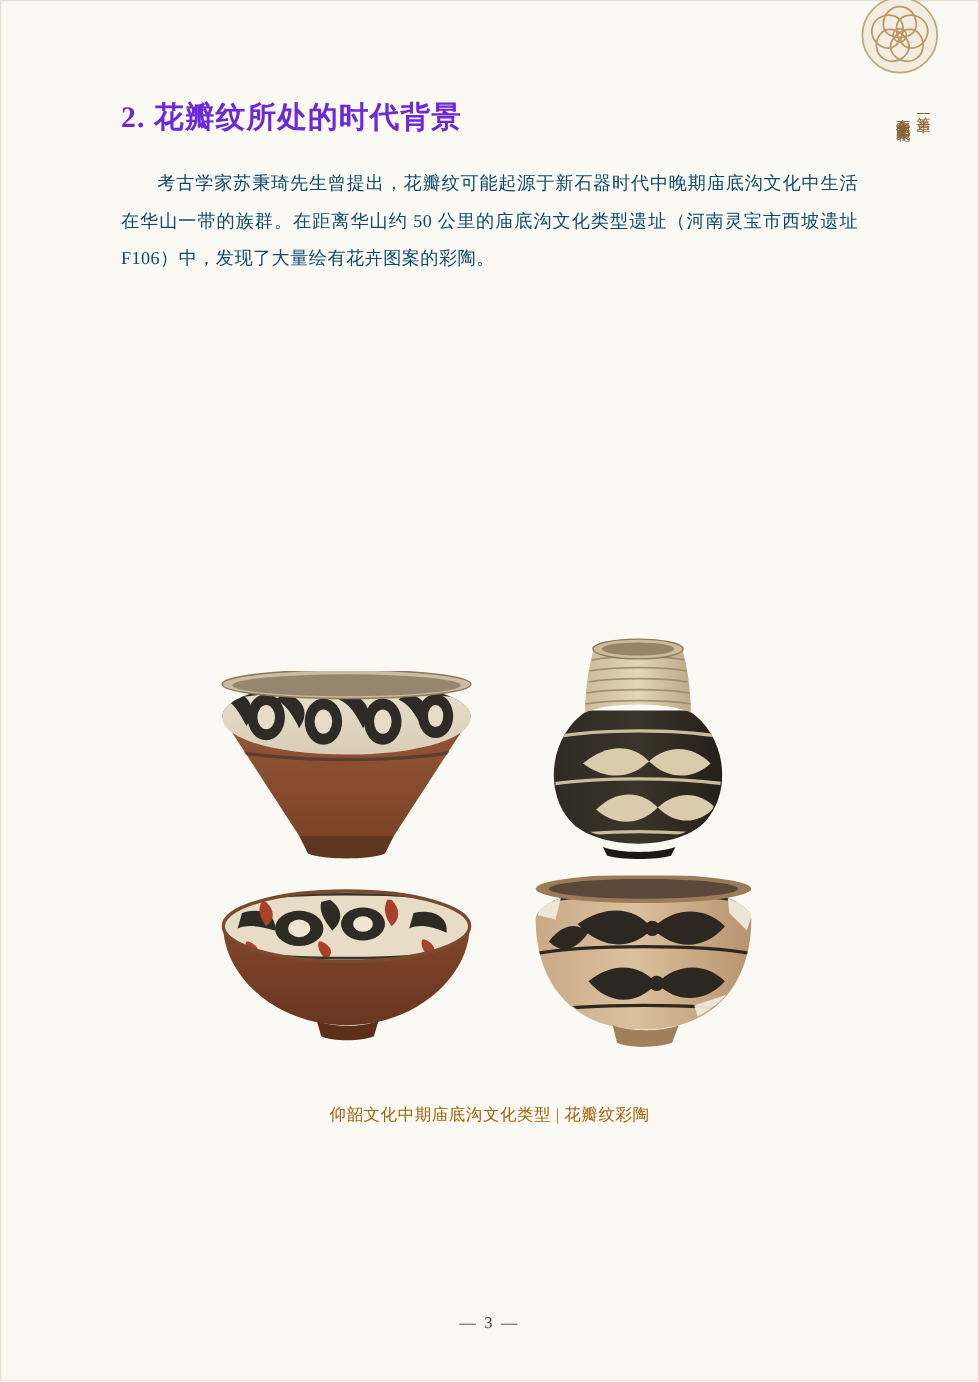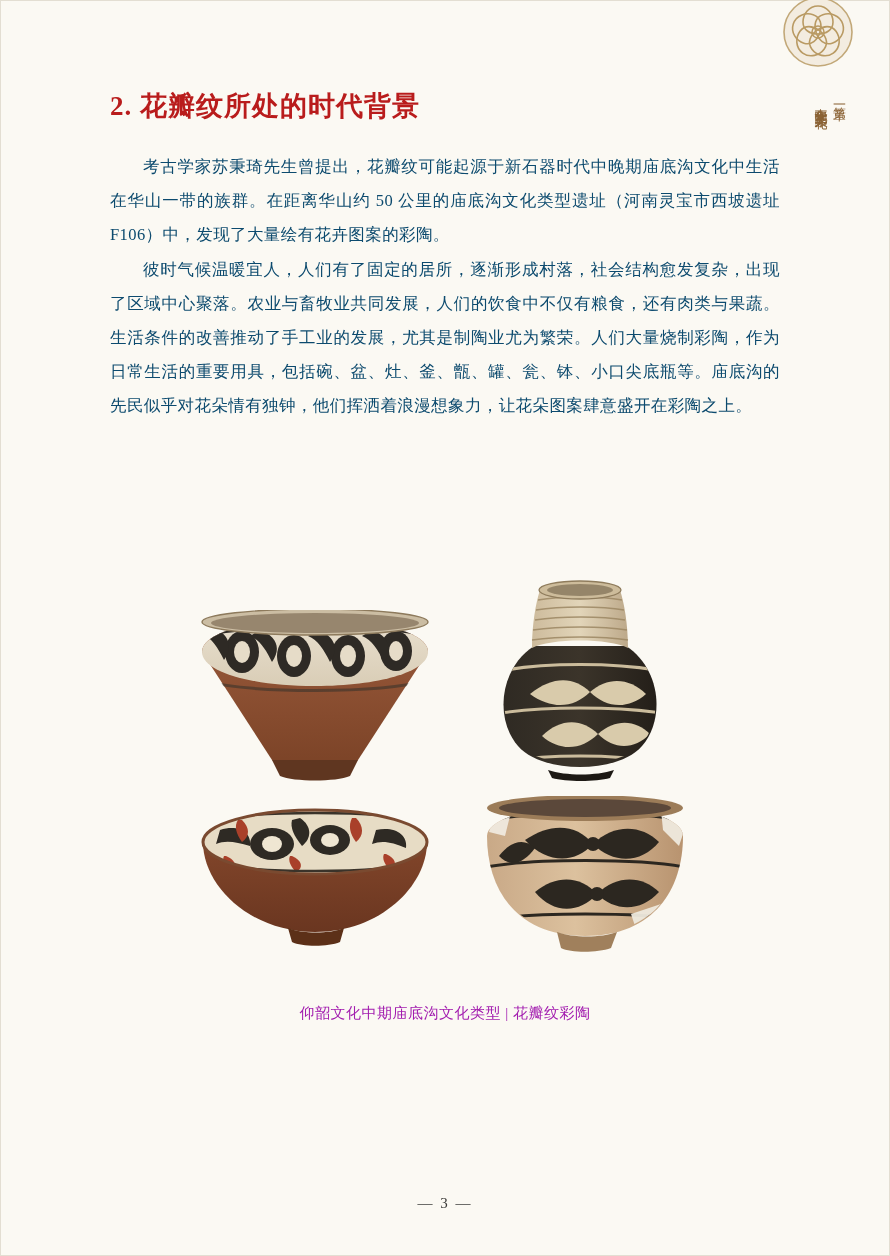--- a/index.html
+++ b/index.html
@@ -63,21 +63,21 @@
   .content {
     position: absolute;
     left: 110px;
     top: 88px;
     width: 670px;
   }
   h1.section-title {
     font-family: "Liberation Serif", serif;
     font-size: 27px;
     font-weight: bold;
-    color: #b91c1c;
+    color: #6d28d9;
     margin: 0 0 26px 0;
     letter-spacing: 1px;
   }
   p.para {
     font-family: "Liberation Serif", serif;
     font-size: 16.5px;
     line-height: 2.05;
     color: #0c4a6e;
     margin: 0 0 2px 0;
     text-indent: 2em;
@@ -99,21 +99,21 @@
     height: 430px;
   }
   .plate {
     position: absolute;
   }
   .caption {
     margin-top: 14px;
     text-align: center;
     font-family: "Liberation Serif", serif;
     font-size: 15px;
-    color: #a21caf;
+    color: #a16207;
     letter-spacing: 0.5px;
   }
 
   
   .folio {
     position: absolute;
     left: 0;
     right: 0;
     bottom: 44px;
     text-align: center;
@@ -148,21 +148,20 @@
   </div>
 
   <div class="running-head">
     <span class="chap">第一章</span>
     <span>中华文化的第一朵花</span>
   </div>
 
   <div class="content">
     <h1 class="section-title">2. 花瓣纹所处的时代背景</h1>
     <p class="para">考古学家苏秉琦先生曾提出，花瓣纹可能起源于新石器时代中晚期庙底沟文化中生活在华山一带的族群。在距离华山约 50 公里的庙底沟文化类型遗址（河南灵宝市西坡遗址 F106）中，发现了大量绘有花卉图案的彩陶。</p>
-    <p class="para">彼时气候温暖宜人，人们有了固定的居所，逐渐形成村落，社会结构愈发复杂，出现了区域中心聚落。农业与畜牧业共同发展，人们的饮食中不仅有粮食，还有肉类与果蔬。生活条件的改善推动了手工业的发展，尤其是制陶业尤为繁荣。人们大量烧制彩陶，作为日常生活的重要用具，包括碗、盆、灶、釜、甑、罐、瓮、钵、小口尖底瓶等。庙底沟的先民似乎对花朵情有独钟，他们挥洒着浪漫想象力，让花朵图案肆意盛开在彩陶之上。</p>
   </div>
 
   <div class="figure">
     <div class="plates">
 
       <div class="plate" style="left:80px; top:50px;">
         <svg width="250" height="190" viewBox="0 0 250 190">
           <defs>
             <clipPath id="clipBasin">
               <path d="M12,42 C12,22 62,10 125,10 C188,10 238,22 238,42 L170,150 L150,162 L100,162 L80,150 Z"></path>

